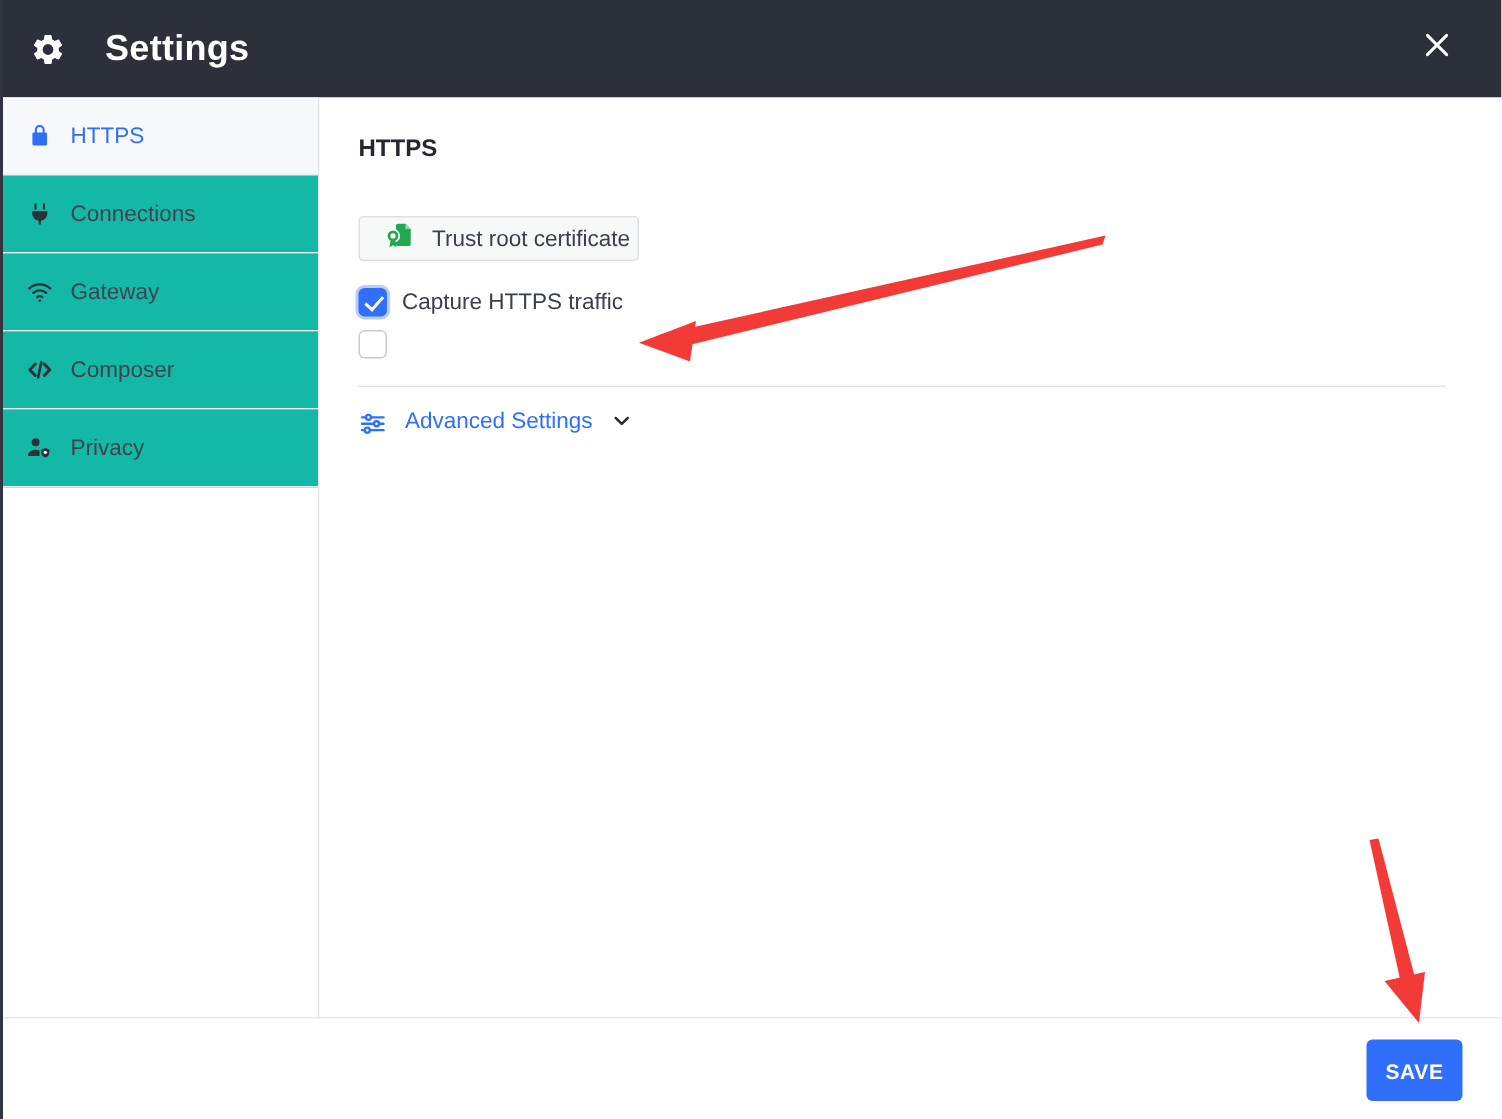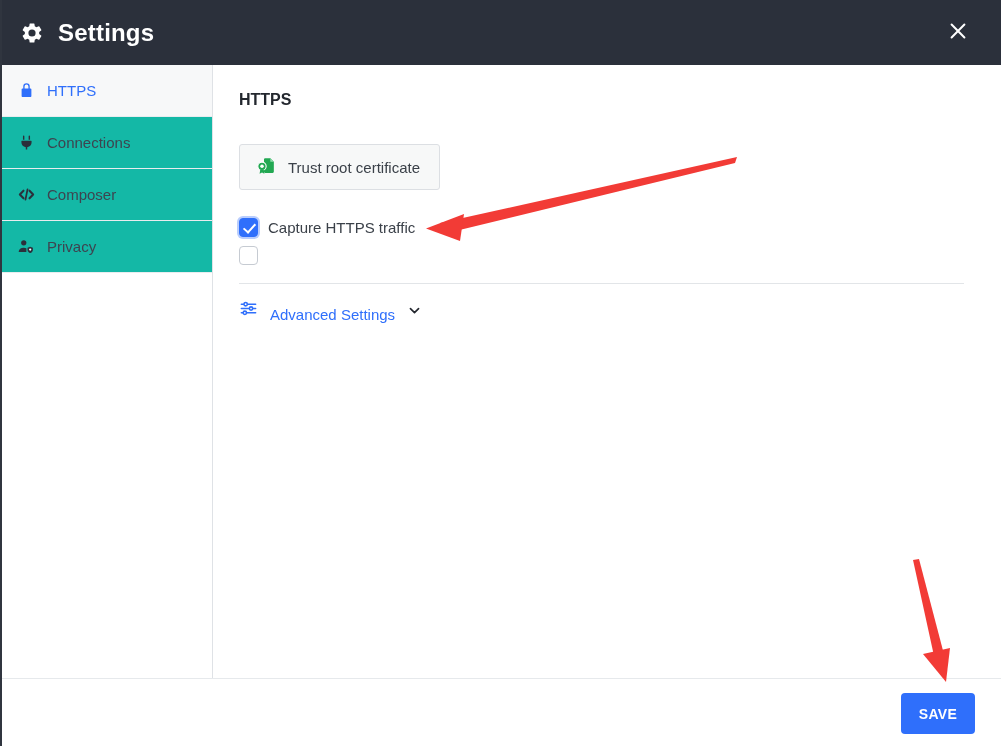--- a/index.html
+++ b/index.html
@@ -28,21 +28,21 @@
     width: 1001px;
     height: 65px;
     background: #2b303b;
     display: flex;
     align-items: center;
   }
   .titlebar-left {
     display: flex;
     align-items: center;
     padding-left: 18px;
-    gap: 14px;
+    gap: 26px;
   }
   .gear-icon { width: 24px; height: 24px; display: block; }
   .title-text {
     color: #ffffff;
     font-size: 24px;
     font-weight: bold;
     letter-spacing: 0.2px;
     line-height: 1;
   }
   .close-btn {
@@ -114,37 +114,37 @@
     font-size: 16px;
     color: #23272e;
     margin-bottom: 36px;
     line-height: 1;
   }
 
   .trust-btn {
     display: inline-flex;
     align-items: center;
     gap: 12px;
-    height: 46px;
-    padding: 0 19px 0 16px;
+    height: 30px;
+    padding: 0 5px 0 16px;
     background: #f7f8f8;
     border: 1px solid #dcdfe3;
     border-radius: 3px;
     cursor: pointer;
     font-size: 15px;
     color: #3b4149;
     font-family: "Liberation Sans", sans-serif;
   }
   .trust-btn-label { line-height: 1; }
 
   .checkbox-row {
     display: flex;
     align-items: center;
     gap: 10px;
-    margin-top: 28px;
+    margin-top: 18px;
     cursor: pointer;
   }
   .checkbox-row.second { margin-top: 9px; }
   .cbx {
     width: 19px; height: 19px;
     border-radius: 4px;
     border: 1px solid #c6cbd2;
     background: #ffffff;
     flex: 0 0 19px;
     position: relative;
@@ -171,21 +171,21 @@
 
   .divider {
     height: 1px;
     background: #e2e5e8;
     margin: 18px 0 0 0;
     width: 725px;
   }
 
   .adv-row {
     display: flex;
-    align-items: flex-end;
+    align-items: flex-start;
     gap: 12px;
     margin-top: 15px;
     cursor: pointer;
     width: max-content;
   }
   .adv-label {
     font-size: 15px;
     color: #2f6ffb;
     line-height: 1;
   }
@@ -197,21 +197,21 @@
     left: 0; top: 678px;
     width: 1001px;
     height: 68px;
     background: #ffffff;
     border-top: 1px solid #e6e9ec;
   }
   .save-btn {
     position: absolute;
     right: 28px;
     top: 14px;
-    width: 74px;
+    width: 64px;
     height: 41px;
     background: #2f6ffb;
     color: #ffffff;
     border: none;
     border-radius: 4px;
     font-size: 14px;
     font-weight: bold;
     letter-spacing: 0.4px;
     cursor: pointer;
     font-family: "Liberation Sans", sans-serif;
@@ -264,20 +264,31 @@
 
       <div class="nav-item">
         <span class="nav-icon">
           <svg viewBox="0 0 24 24" width="17" height="17" fill="#2b303b">
             <path d="M8 2.2a1 1 0 0 0-1 1V8h2V3.2a1 1 0 0 0-1-1zm8 0a1 1 0 0 0-1 1V8h2V3.2a1 1 0 0 0-1-1zM5.6 9.4a.8.8 0 0 0-.8.8v1.2a7.2 7.2 0 0 0 6.2 7.13V22h2v-3.47a7.2 7.2 0 0 0 6.2-7.13v-1.2a.8.8 0 0 0-.8-.8z"></path>
           </svg>
         </span>
         <span class="nav-label">Connections</span>
       </div>
 
+      <div class="nav-item">
+        <span class="nav-icon">
+          <svg viewBox="0 0 24 24" width="19" height="19" fill="none" stroke="#2b303b" stroke-width="2" stroke-linecap="round">
+            <path d="M3.2 9.2a13 13 0 0 1 17.6 0"></path>
+            <path d="M6.6 12.9a8.2 8.2 0 0 1 10.8 0"></path>
+            <path d="M9.9 16.5a3.4 3.4 0 0 1 4.2 0"></path>
+            <circle cx="12" cy="19.6" r="1.1" fill="#2b303b" stroke="none"></circle>
+          </svg>
+        </span>
+        <span class="nav-label">Gateway</span>
+      </div>
 
       <div class="nav-item">
         <span class="nav-icon">
           <svg viewBox="0 0 24 24" width="19" height="19" fill="none" stroke="#2b303b" stroke-width="2.6" stroke-linecap="round" stroke-linejoin="round">
             <path d="M8.2 7.2 3.6 12l4.6 4.8"></path>
             <path d="M15.8 7.2 20.4 12l-4.6 4.8"></path>
             <path d="M13.3 5.6 10.7 18.4" stroke-width="2.2"></path>
           </svg>
         </span>
         <span class="nav-label">Composer</span>

